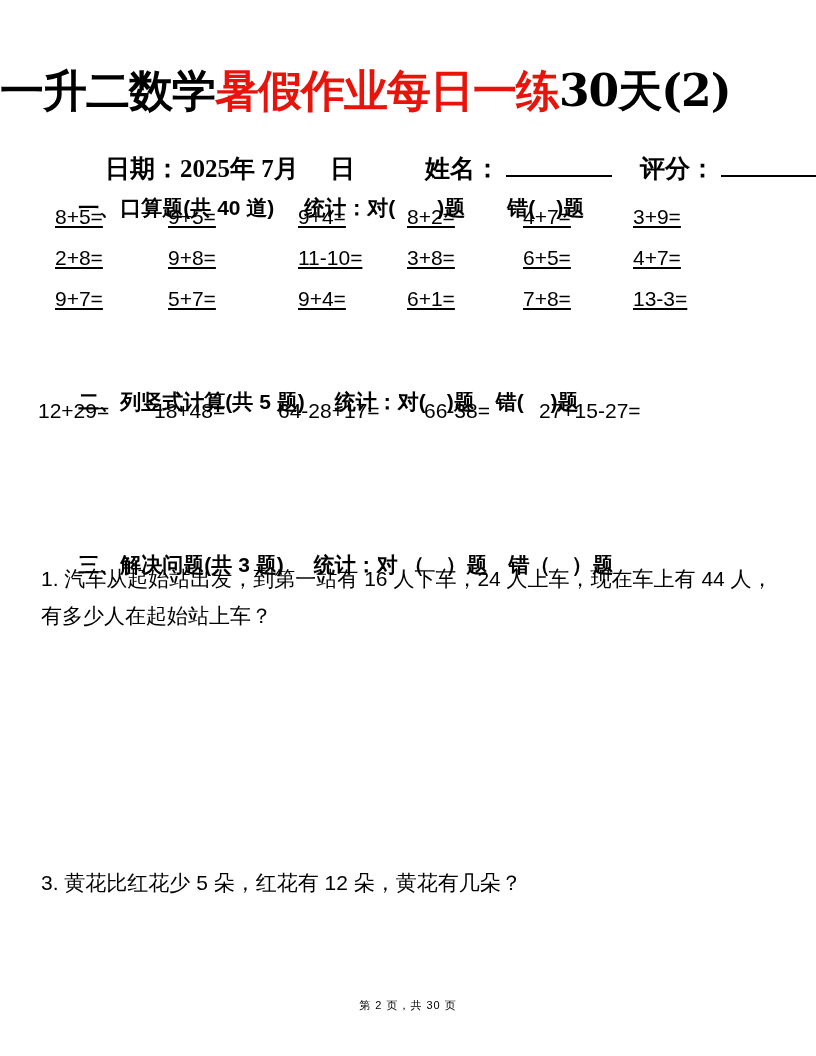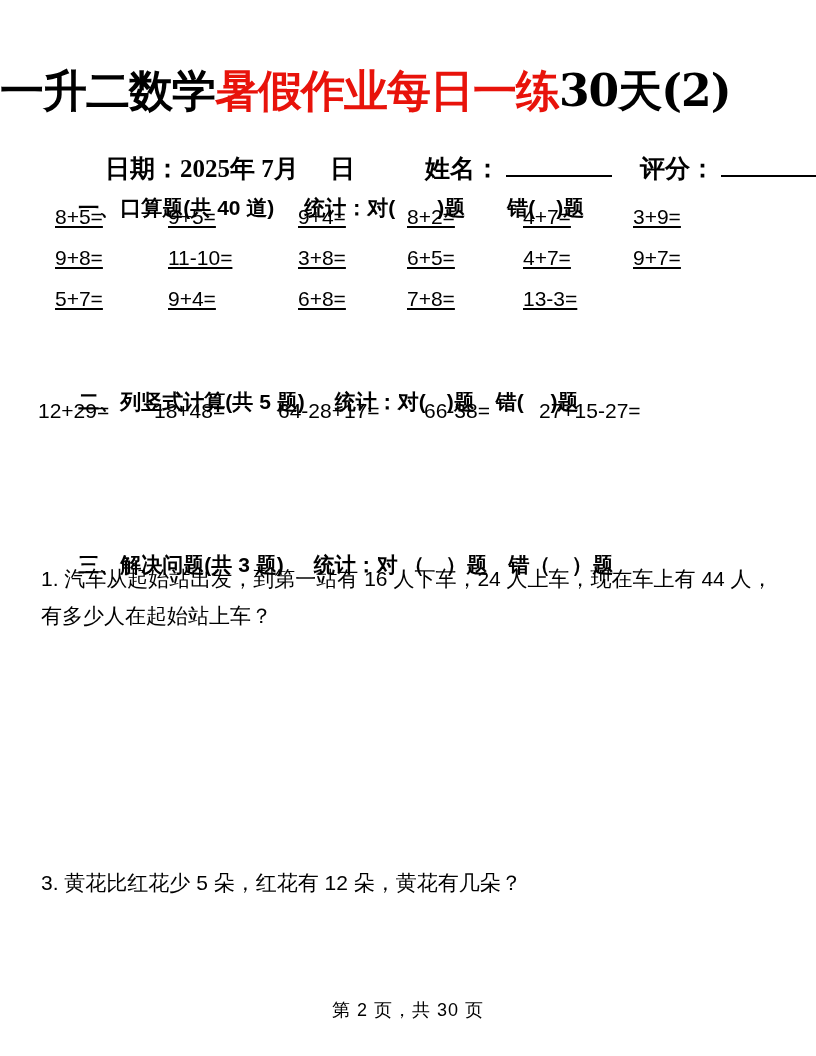--- a/index.html
+++ b/index.html
@@ -104,21 +104,21 @@
   .wp-2 { top: 729px; }
   .wp-3 { top: 864px; }
 
   
   .footer {
     position: absolute;
     top: 998px;
     left: 0;
     right: 0;
     text-align: center;
-    font-size: 18px;
+    font-size: 11px;
     letter-spacing: 1px;
   }
 </style>
 </head>
 <body>
 
 <div class="page">
 
   <div class="title">
     <span>一升二数学</span><span class="red">暑假作业每日一练</span><span>30天(2)</span>
@@ -132,29 +132,30 @@
     <span>一、口算题(共 40 道)</span><span class="stats">统计：对(　　)题　　错(　)题</span>
   </div>
 
   <div class="oral-grid">
       <div class="op-item">8+5=</div>
       <div class="op-item">9+5=</div>
       <div class="op-item">9+4=</div>
       <div class="op-item">8+2=</div>
       <div class="op-item">4+7=</div>
       <div class="op-item">3+9=</div>
+      <div class="op-item">2+8=</div>
       <div class="op-item">9+8=</div>
       <div class="op-item">11-10=</div>
       <div class="op-item">3+8=</div>
       <div class="op-item">6+5=</div>
       <div class="op-item">4+7=</div>
       <div class="op-item">9+7=</div>
       <div class="op-item">5+7=</div>
       <div class="op-item">9+4=</div>
-      <div class="op-item">6+8=</div>
+      <div class="op-item">6+1=</div>
       <div class="op-item">7+8=</div>
       <div class="op-item">13-3=</div>
     </div>
 
   <div class="sec-head sec2-head">
     <span>二、列竖式计算(共 5 题)</span><span class="stats">统计：对(　)题　错(　 )题</span>
   </div>
 
   <div class="col-row">
       <div class="op-item">12+29=</div>

